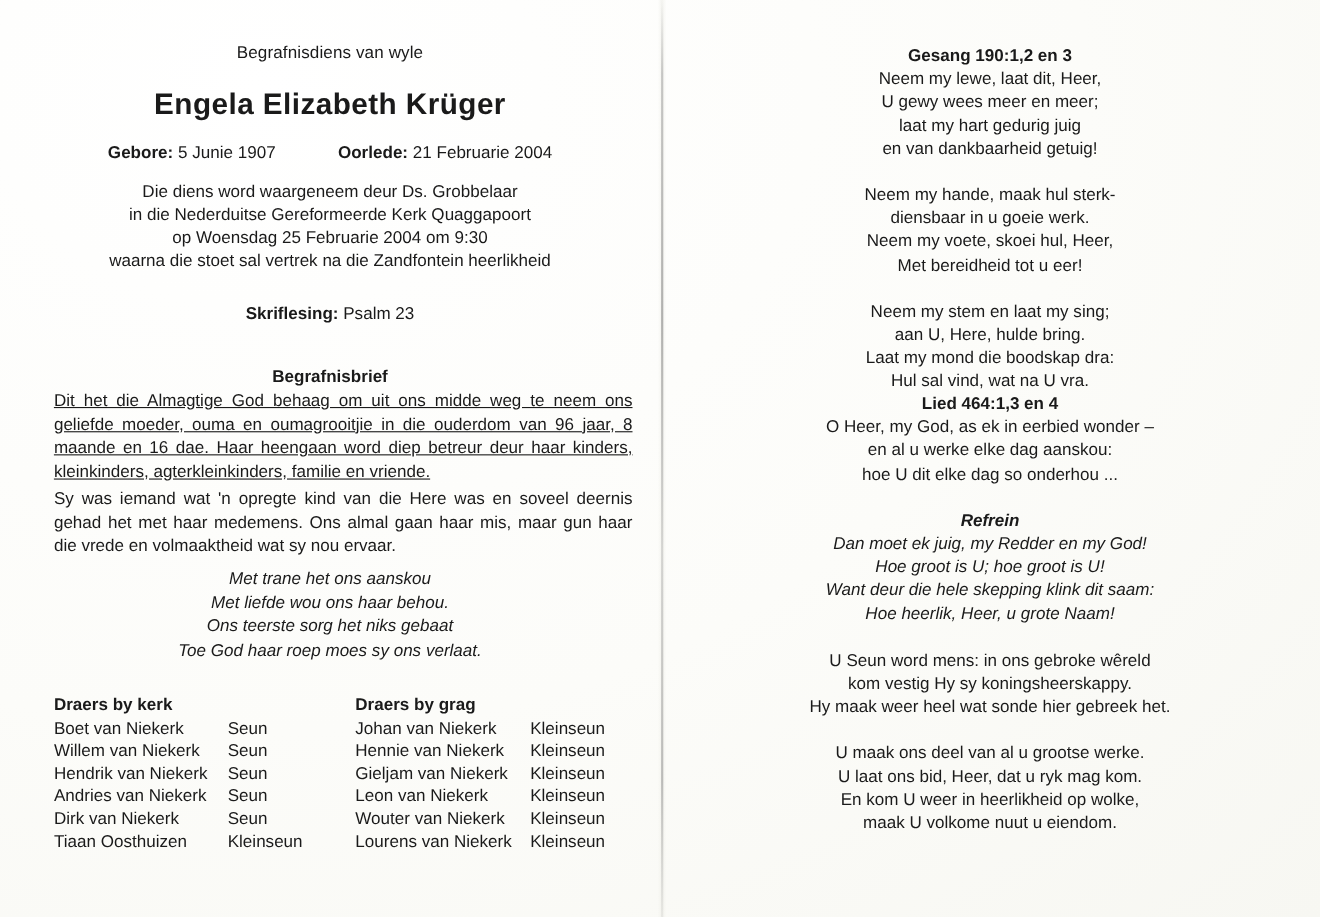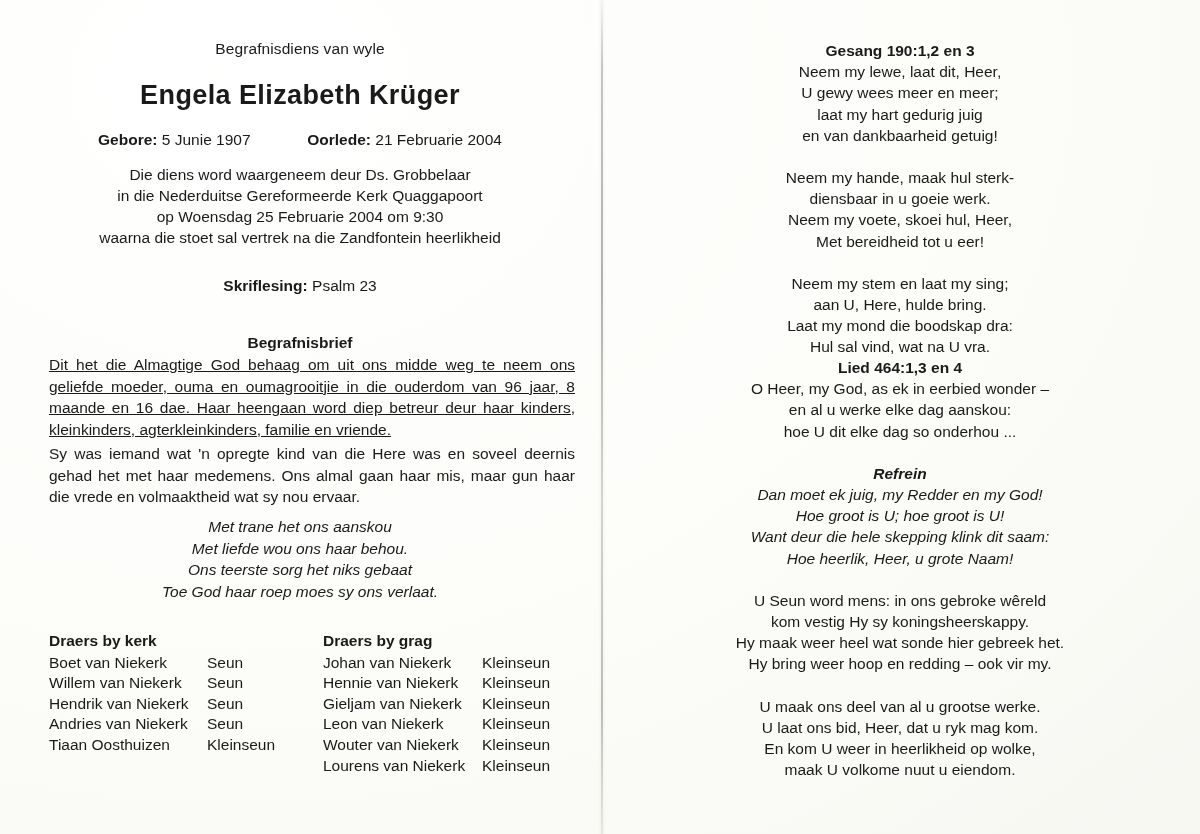--- a/index.html
+++ b/index.html
@@ -237,20 +237,24 @@
             <tr>
               <td class="nm">Willem van Niekerk</td>
               <td class="rel">Seun</td>
             </tr>
             <tr>
               <td class="nm">Hendrik van Niekerk</td>
               <td class="rel">Seun</td>
             </tr>
             <tr>
               <td class="nm">Andries van Niekerk</td>
+              <td class="rel">Seun</td>
+            </tr>
+            <tr>
+              <td class="nm">Dirk van Niekerk</td>
               <td class="rel">Seun</td>
             </tr>
             <tr>
               <td class="nm">Tiaan Oosthuizen</td>
               <td class="rel">Kleinseun</td>
             </tr>
           </tbody>
       </table>
     </div>
 
@@ -327,21 +331,20 @@
             <span class="line">Dan moet ek juig, my Redder en my God!</span>
             <span class="line">Hoe groot is U; hoe groot is U!</span>
             <span class="line">Want deur die hele skepping klink dit saam:</span>
             <span class="line">Hoe heerlik, Heer, u grote Naam!</span>
           </div>
       </div>
       <div class="stanza" id="hymn-2-stanza-2">
           <span class="line">U Seun word mens: in ons gebroke wêreld</span>
           <span class="line">kom vestig Hy sy koningsheerskappy.</span>
           <span class="line">Hy maak weer heel wat sonde hier gebreek het.</span>
-          <span class="line">Hy bring weer hoop en redding – ook vir my.</span>
         </div>
       <div class="stanza" id="hymn-2-stanza-3">
           <span class="line">U maak ons deel van al u grootse werke.</span>
           <span class="line">U laat ons bid, Heer, dat u ryk mag kom.</span>
           <span class="line">En kom U weer in heerlikheid op wolke,</span>
           <span class="line">maak U volkome nuut u eiendom.</span>
         </div>
     </div>
 
   </div>

